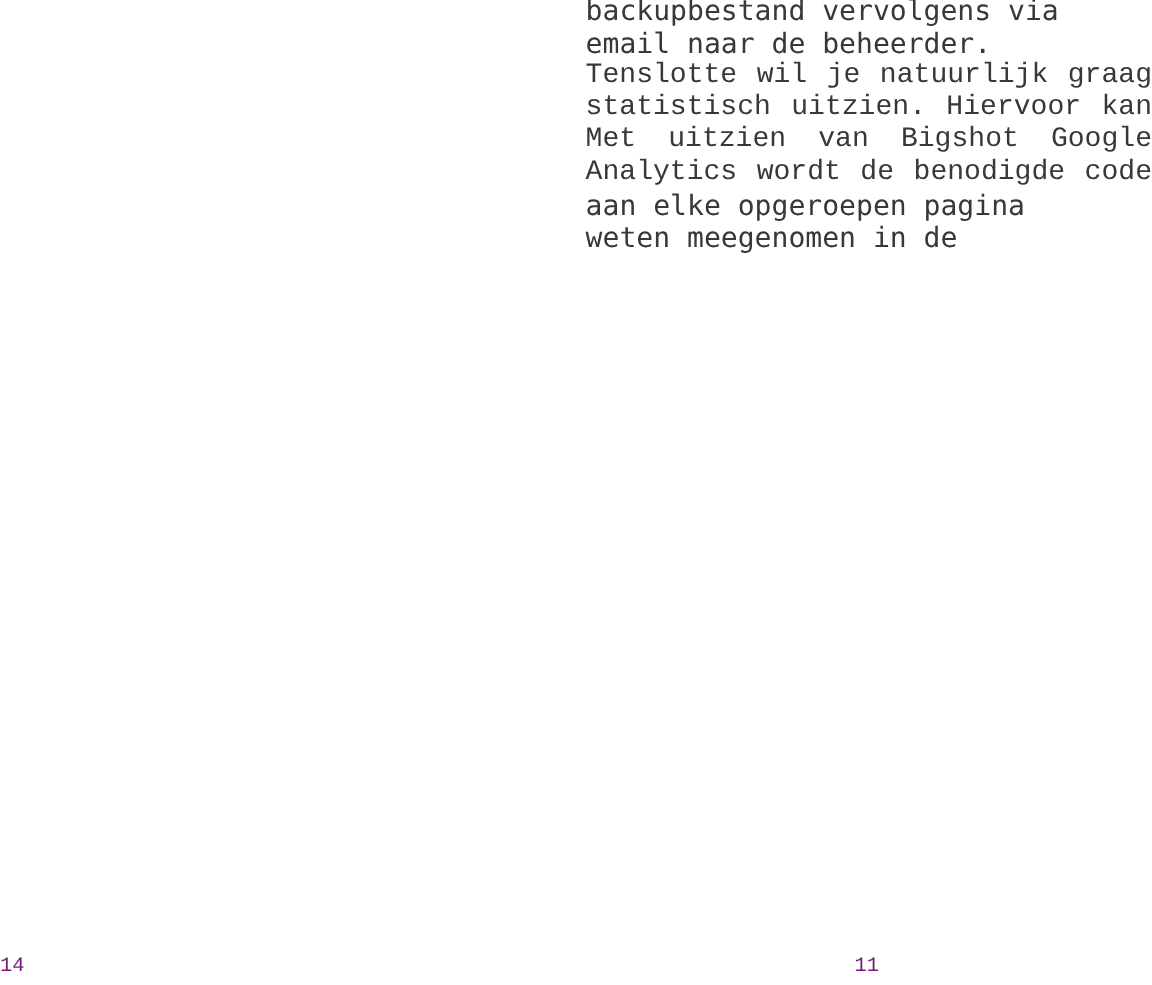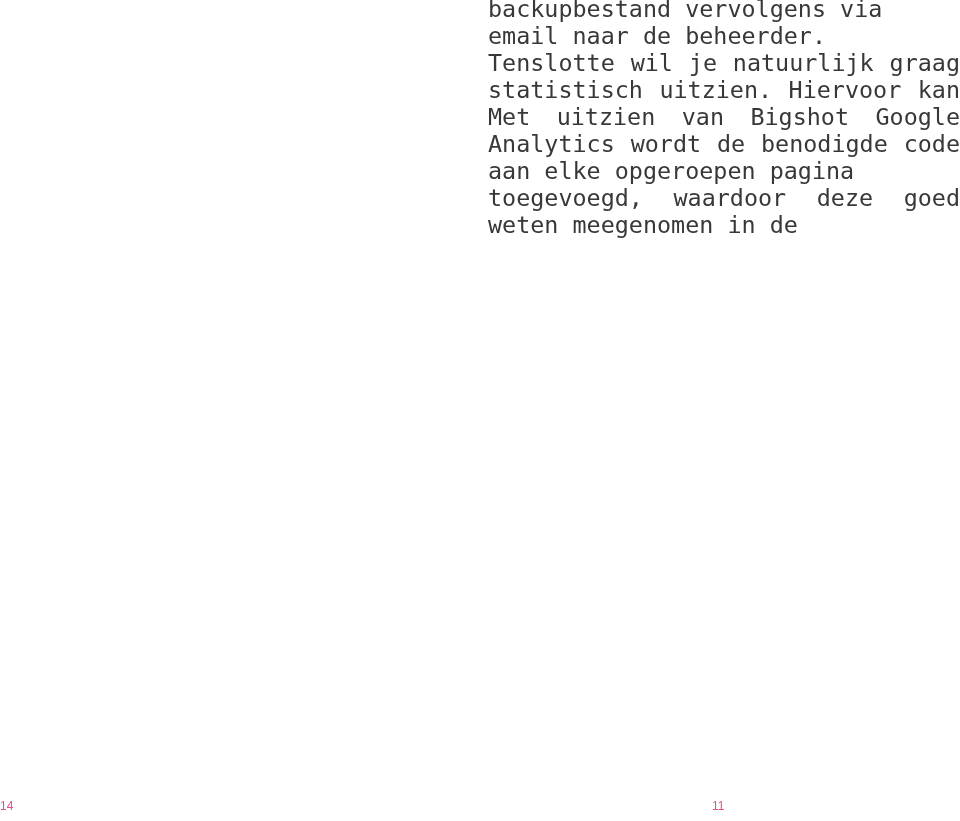--- a/index.html
+++ b/index.html
@@ -52,56 +52,56 @@
     white-space: pre;
     color: #38383a;
     font-size: 23.4px;
     line-height: 27px;
     font-family: "DejaVu Sans Mono", "Liberation Mono", monospace;
   }
   .line.j {
     white-space: normal;
     text-align: justify;
     text-align-last: justify;
+    font-family: Liberation Mono, monospace;
   }
 
   
   #footer {
     position: absolute;
     left: 0;
     top: 797px;
     width: 960px;
     height: 24px;
   }
   .folio {
     position: absolute;
-    color: #ec4899;
-    font-family: Liberation Sans, sans-serif;
-    font-size: 12px;
+    color: #701a75;
+    font-family: Liberation Mono, monospace;
+    font-size: 17px;
     line-height: 18px;
     white-space: pre;
   }
   #folio-left  { left: 0px;   top: 0px; }
   #folio-right { left: 712px; top: 0px; text-align: right; }
 </style>
 </head>
 <body>
 
 <div id="page">
 
   <div id="body-column">
     <div class="para">
       <span class="line">backupbestand vervolgens via</span>
       <span class="line">email naar de beheerder.</span>
       <span class="line j">Tenslotte wil je natuurlijk graag</span>
       <span class="line j">statistisch uitzien. Hiervoor kan</span>
       <span class="line j">Met uitzien van Bigshot Google</span>
       <span class="line j">Analytics wordt de benodigde code</span>
       <span class="line">aan elke opgeroepen pagina</span>
-      <span class="line j">toegevoegd, waardoor deze goed</span>
       <span class="line">weten meegenomen in de</span>
     </div>
   </div>
 
   <div id="footer">
     <div id="folio-left" class="folio">14</div>
     <div id="folio-right" class="folio">11</div>
   </div>
 
 </div>

